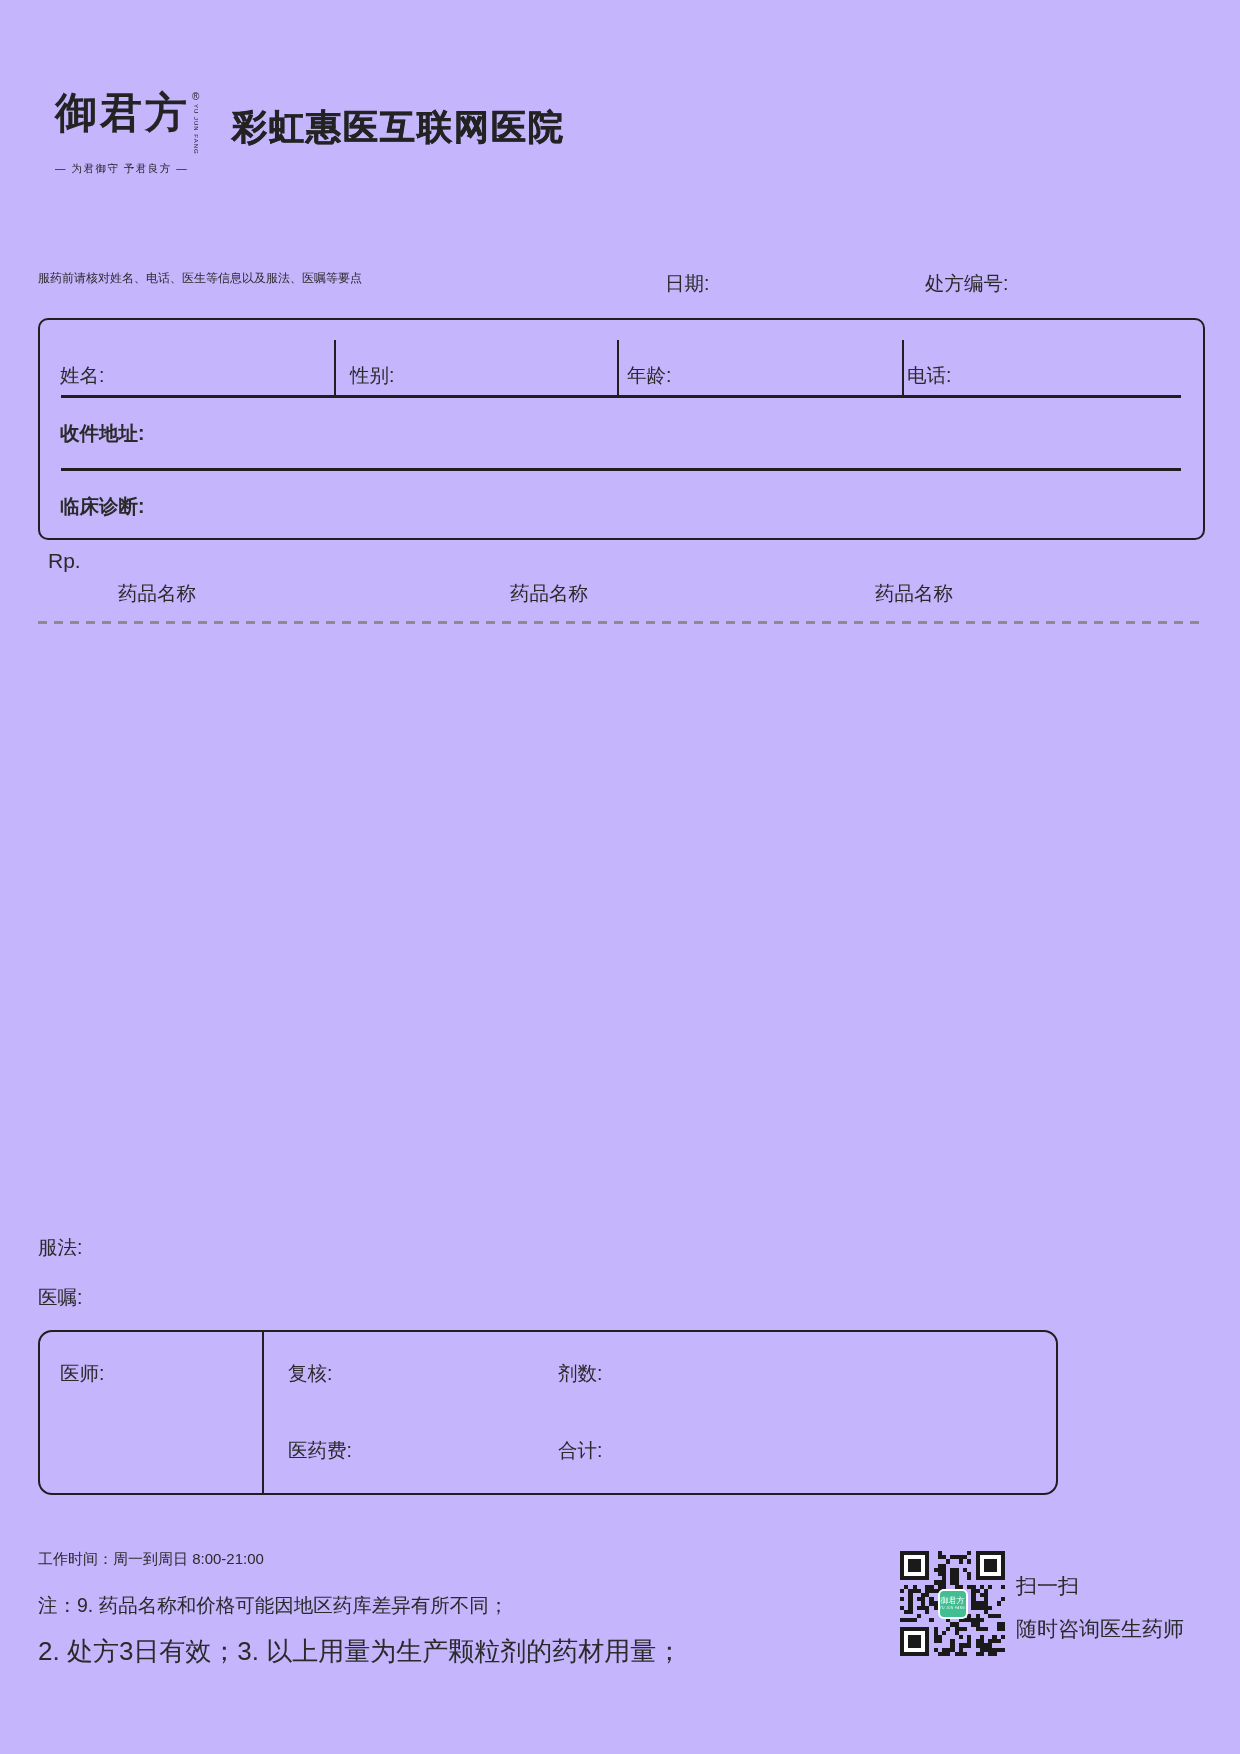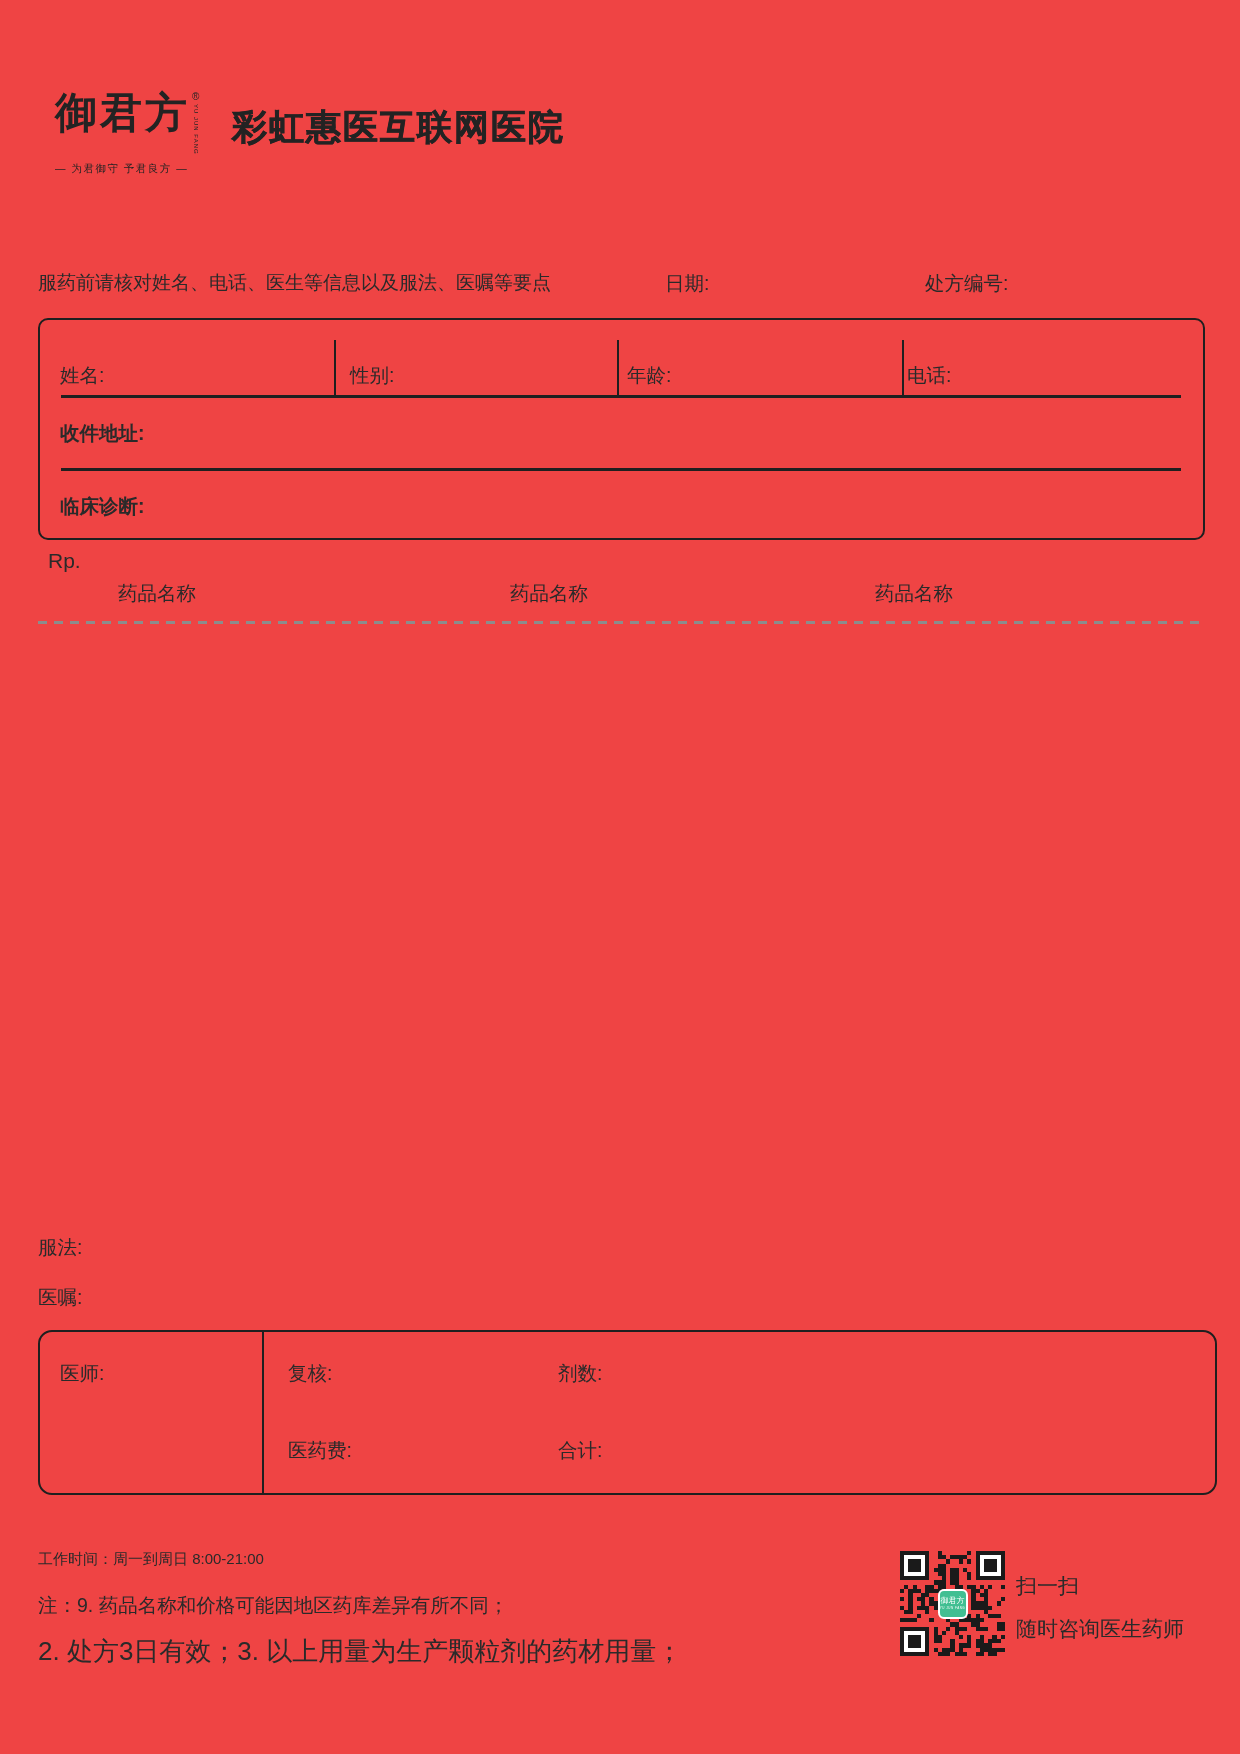--- a/index.html
+++ b/index.html
@@ -1,19 +1,19 @@
 <!DOCTYPE html>
 <html><head>
 <meta charset="utf-8">
 <style>
   html,body{margin:0;padding:0;background:#ffffff;}
   .page{
     position:relative;
     width:1240px;height:1754px;
-    background:#ef4444;
+    background:#c4b5fd;
     font-family:"Liberation Sans","DejaVu Sans",sans-serif;
     color:#2a2a2a;
     overflow:hidden;
   }
   
   .logo{position:absolute;left:55px;top:92px;width:150px;}
   .logo-top{display:flex;align-items:flex-start;}
   .logo-name{
     font-family:"DejaVu Serif","Liberation Serif",serif;
     font-weight:bold;font-size:42px;line-height:1.0;letter-spacing:3px;color:#232323;
@@ -25,21 +25,21 @@
   }
   .logo-tagline{
     margin-top:7px;font-size:10.5px;letter-spacing:1.5px;white-space:nowrap;color:#232323;
   }
   .hospital-title{
     position:absolute;left:232px;top:104px;
     font-size:35px;font-weight:900;letter-spacing:2px;color:#232323;
     -webkit-text-stroke:0.6px #232323;
   }
   
-  .notice{position:absolute;left:38px;top:270px;font-size:19px;}
+  .notice{position:absolute;left:38px;top:270px;font-size:12px;}
   .date-label{position:absolute;left:665px;top:270px;font-size:19.5px;}
   .rx-label{position:absolute;left:925px;top:270px;font-size:19.5px;}
   
   .patient-box{
     position:absolute;left:38px;top:318px;width:1167px;height:222px;
     border:2.5px solid #1f1f1f;border-radius:10px;box-sizing:border-box;
   }
   .p-row1{position:absolute;left:0;top:0;width:100%;height:77px;}
   .p-cell-label{position:absolute;top:42px;font-size:19.5px;}
   .p-lbl-0{left:20px;}
@@ -64,21 +64,21 @@
   .dashed-line{
     position:absolute;left:38px;top:621px;width:1167px;height:3px;
     background:repeating-linear-gradient(90deg,#8c8c8c 0 9px,transparent 9px 16px);
   }
   
   .usage-label{position:absolute;left:38px;font-size:19.5px;margin-top:16px;}
   .u-fufa{top:1218px;}
   .u-yizhu{top:1268px;}
   
   .summary-box{
-    position:absolute;left:38px;top:1330px;width:1179px;height:165px;
+    position:absolute;left:38px;top:1330px;width:1020px;height:165px;
     border:2.5px solid #1f1f1f;border-radius:14px;box-sizing:border-box;
   }
   .s-vdiv{position:absolute;left:222px;top:0;width:2px;height:100%;background:#1f1f1f;}
   .s-label{position:absolute;font-size:19.5px;}
   .s-physician{left:20px;top:28px;}
   .s-review{left:248px;top:28px;}
   .s-doses{left:518px;top:28px;}
   .s-fee{left:248px;top:105px;}
   .s-total{left:518px;top:105px;}
   

